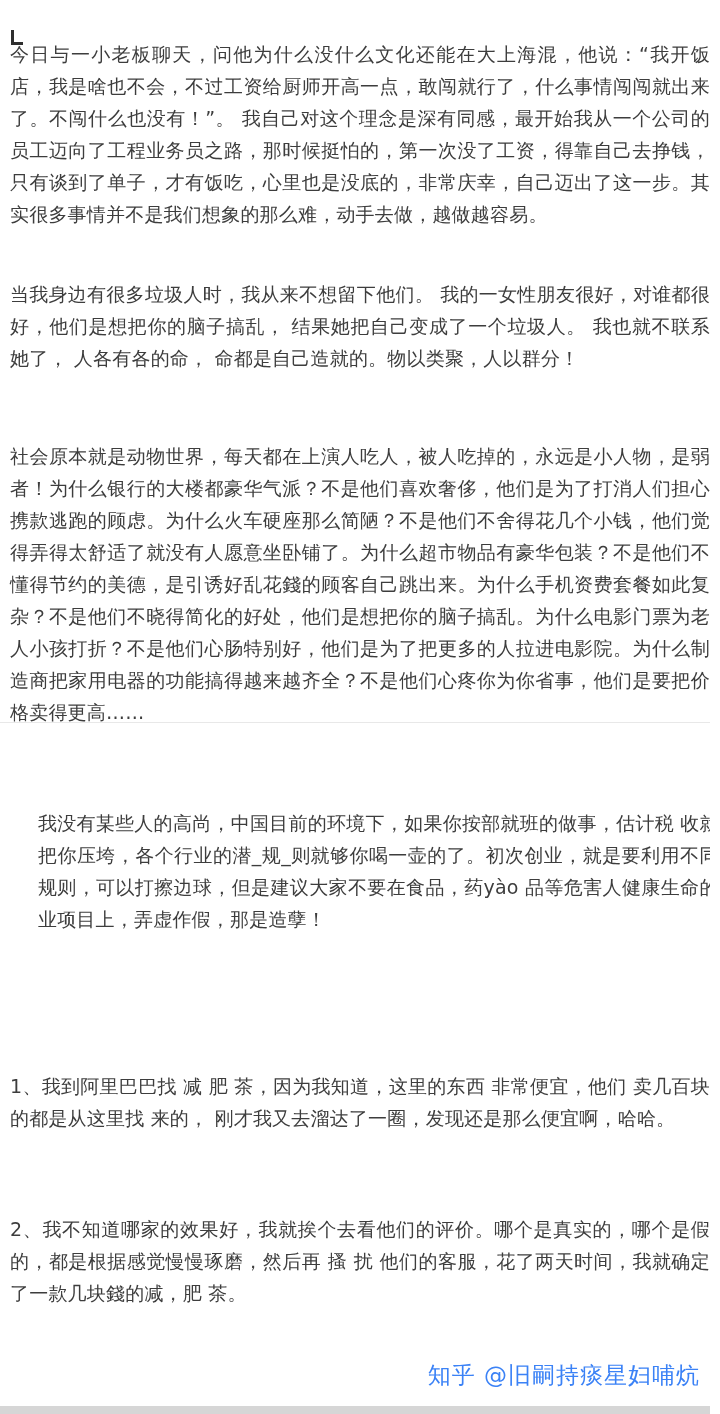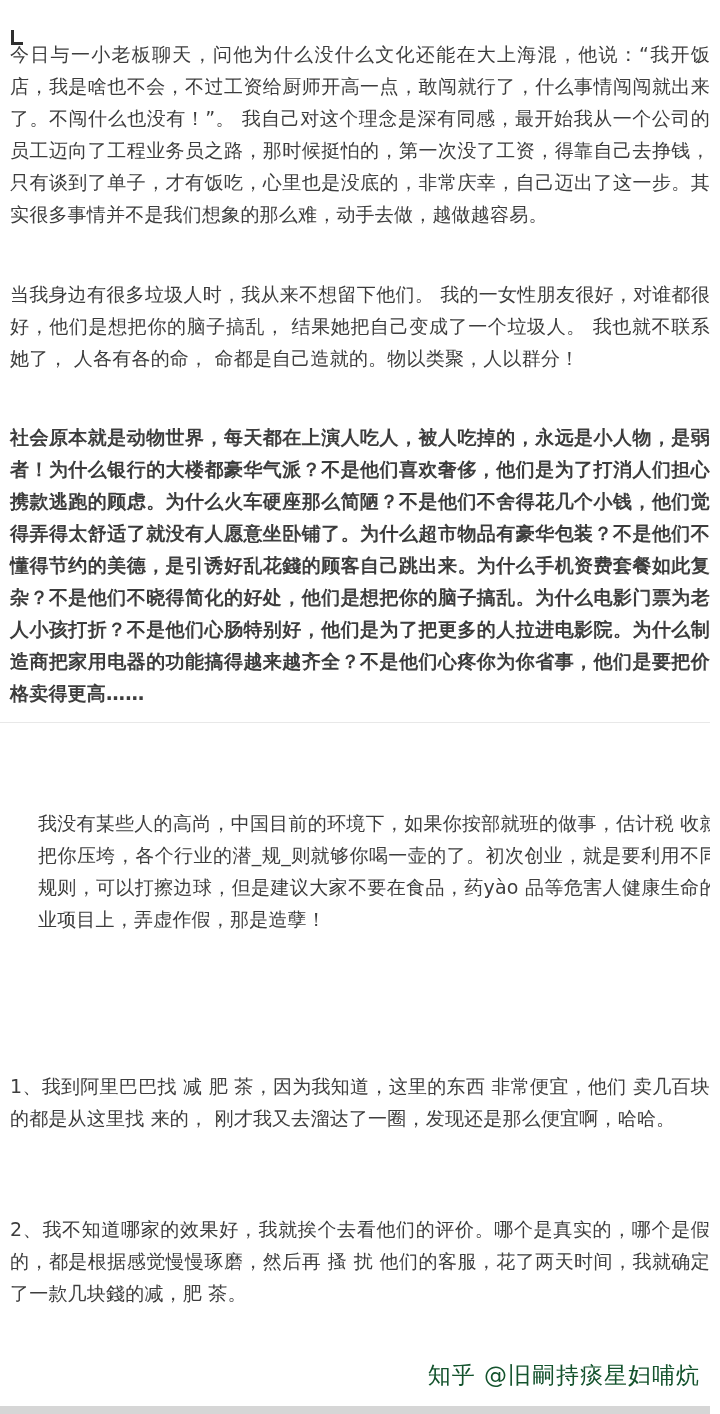--- a/index.html
+++ b/index.html
@@ -21,21 +21,21 @@
     width: 700px;
     margin: 0;
     font-size: 19px;
     line-height: 32px;
     color: #3d3d3d;
     text-align: justify;
     letter-spacing: 0.2px;
   }
   .p1 { top: 38px; }
   .p2 { top: 278px; }
-  .p3 { top: 421px; font-weight: bold; }
+  .p3 { top: 440px; }
   .p4 { top: 807px; margin-left: 28px; }
   .p5 { top: 944px; }
   .p6 { top: 1070px; }
   .p7 { top: 1213px; }
   .p8 { top: 1283px; }
   .divider {
     position: absolute;
     left: 0;
     top: 722px;
     width: 720px;
@@ -51,21 +51,21 @@
     width: 9px;
     height: 12px;
     border-left: 3px solid #2e2e2e;
     border-bottom: 3px solid #2e2e2e;
   }
   .watermark {
     position: absolute;
     right: 10px;
     top: 1360px;
     font-size: 23px;
-    color: #14532d;
+    color: #3b82f6;
     letter-spacing: 1px;
     text-shadow: 0 1px 0 #ffffff;
     white-space: nowrap;
     margin-left: 34px;
   }
   .bottom-bar {
     position: absolute;
     left: 0;
     bottom: 0;
     width: 720px;

